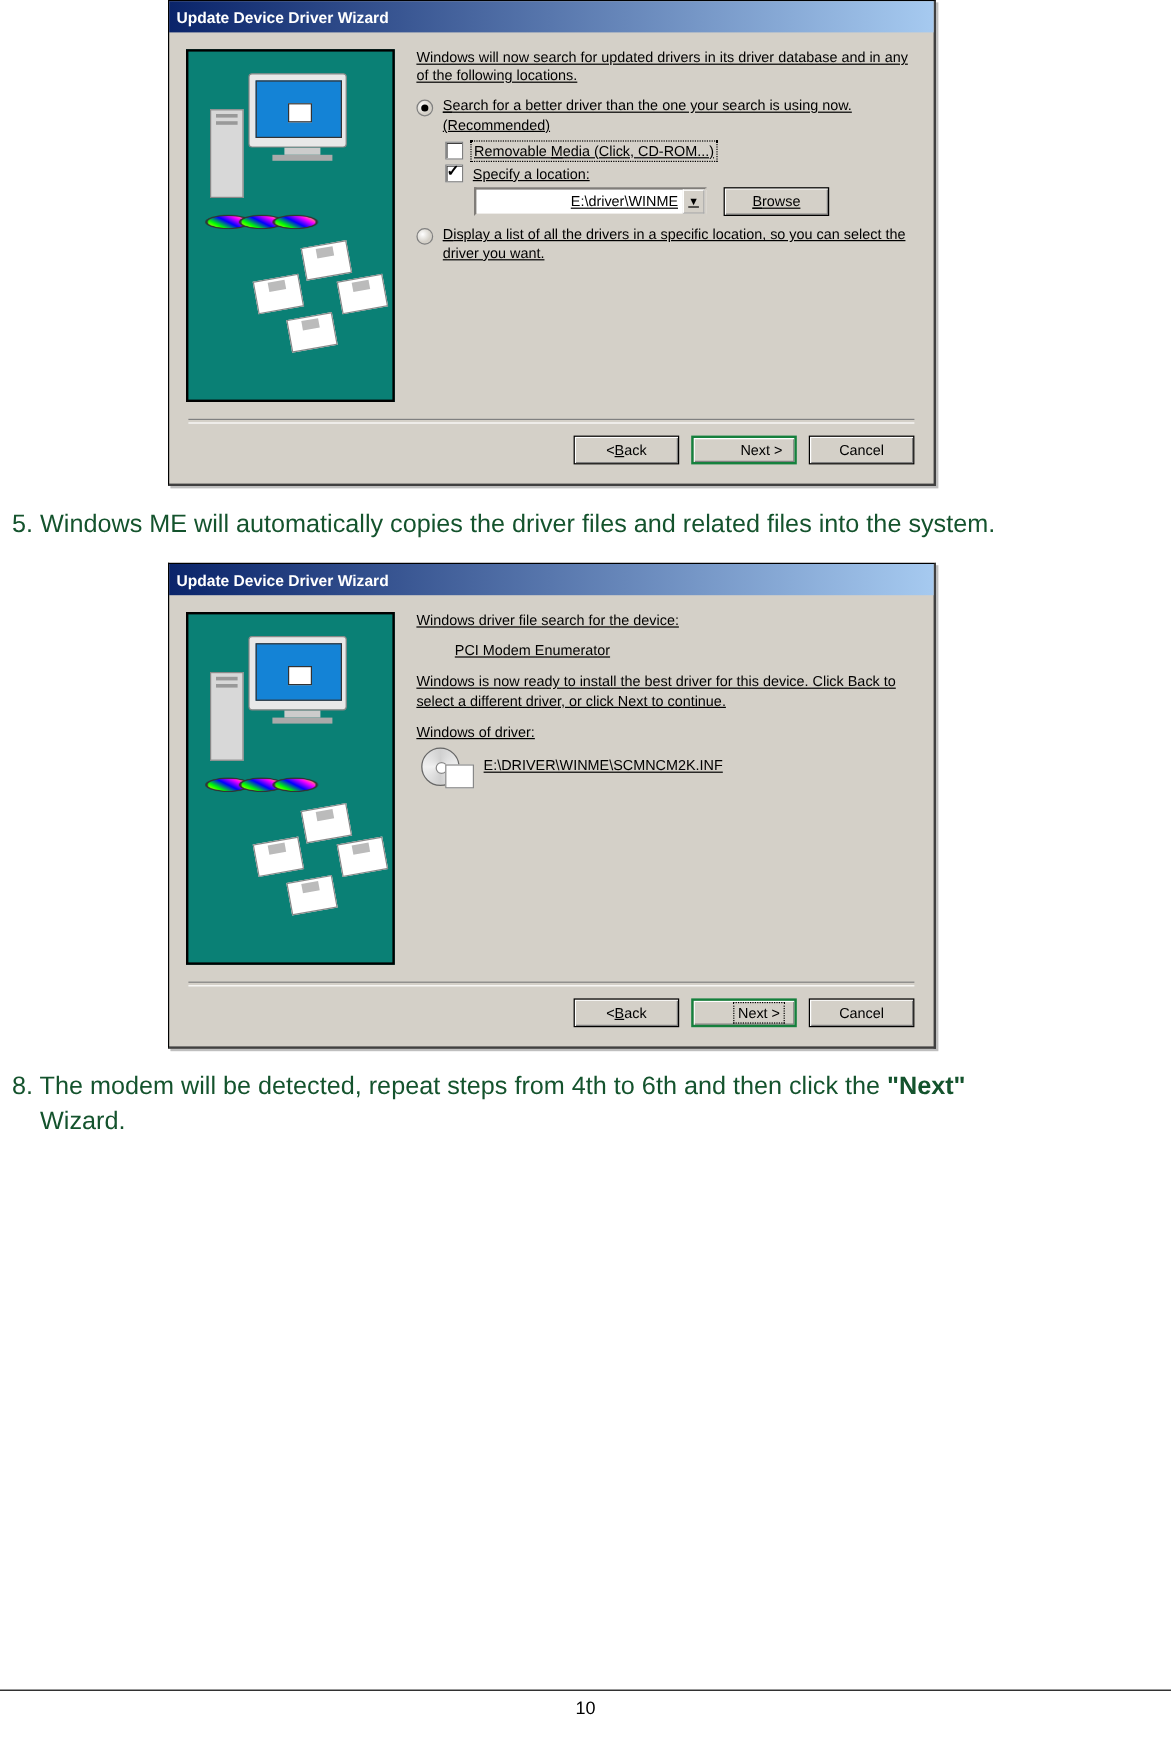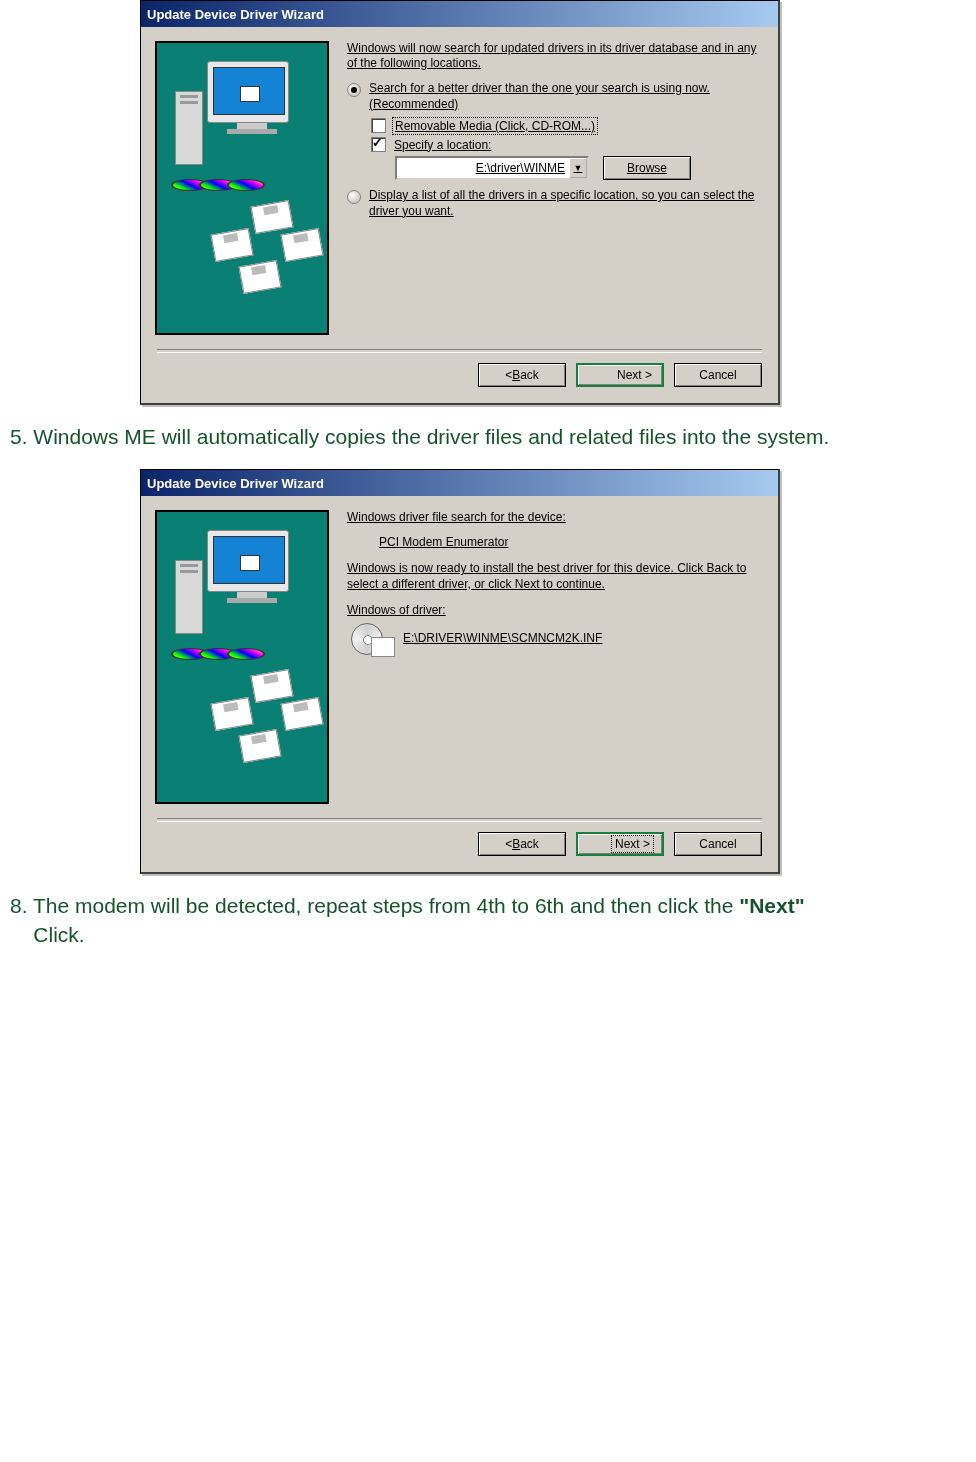--- a/index.html
+++ b/index.html
@@ -339,16 +339,19 @@
           </button>
         <button class="btn">
             <span>Cancel</span>
           </button>
       </div>
     </div>
   </div>
 
   <div class="instruction">
     <span>8. The modem will be detected, repeat steps from 4th to 6th and then click the </span><span class="bold">"Next"</span>
-    <br>&nbsp;&nbsp;&nbsp;&nbsp;<span>Click.</span>
+    <br>&nbsp;&nbsp;&nbsp;&nbsp;<span>Wizard.</span>
   </div>
 
+  <div class="page-footer">
+    <span>10</span>
+  </div>
 </div>
 
 </body></html>

